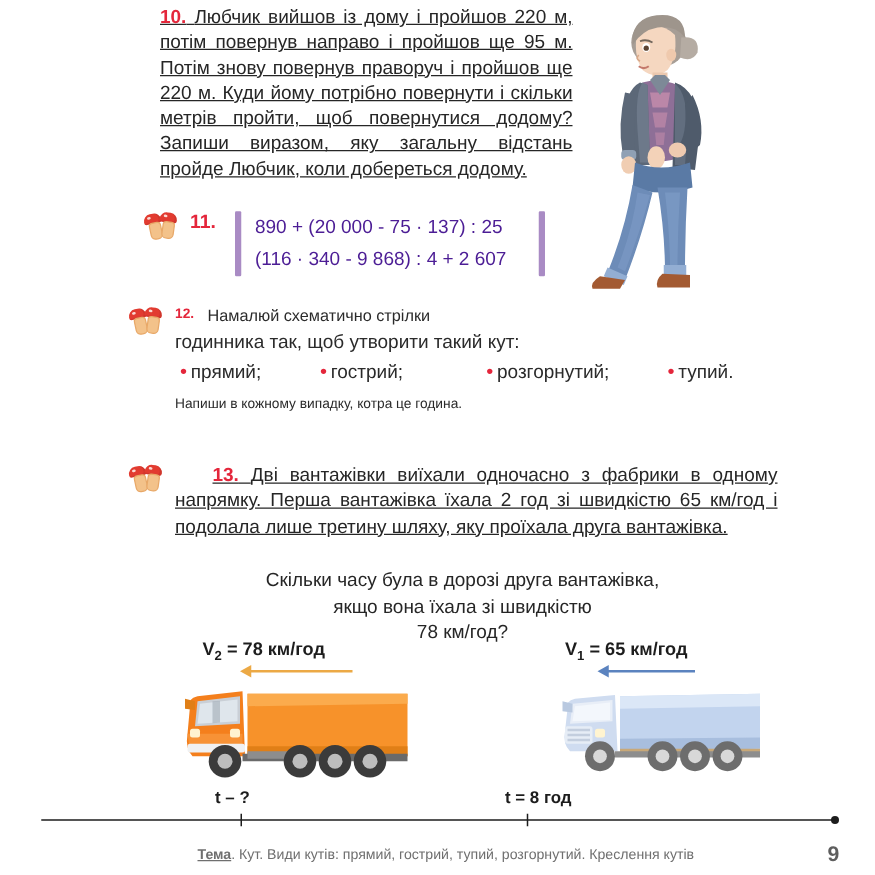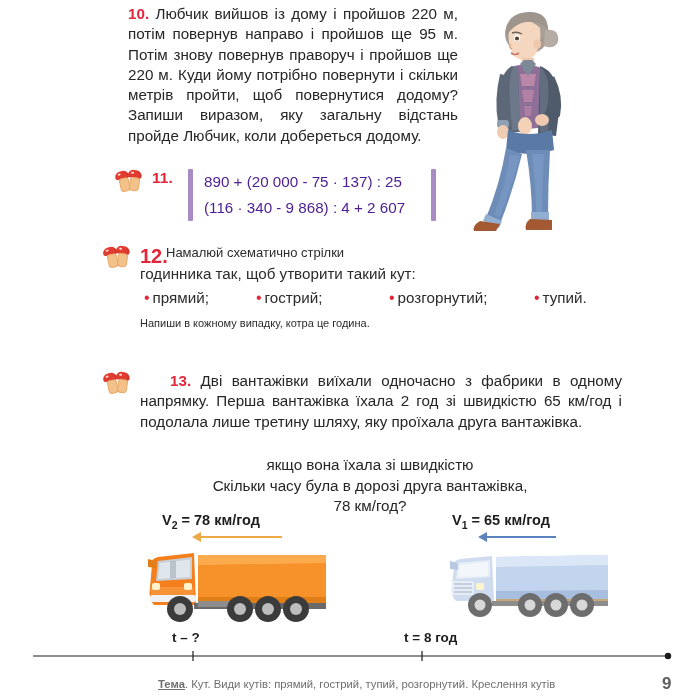--- a/index.html
+++ b/index.html
@@ -25,20 +25,21 @@
   
   .tasknum {
     color: #e4263b;
     font-weight: bold;
   }
   .body-text {
     font-size: 15.2px;
     line-height: 20.3px;
     text-align: justify;
     color: #262626;
+    text-decoration: underline;
   }
 
   
   .mushrooms {
     position: absolute;
     width: 30px;
     height: 22px;
   }
   .mush {
     position: absolute;
@@ -123,21 +124,21 @@
 
   
   #task12 {
     position: absolute;
     left: 104px; top: 245px;
     width: 470px;
   }
   #task12 .num {
     position: absolute;
     left: 36px; top: 0;
-    font-size: 20px;
+    font-size: 11px;
   }
   #task12 .l1 {
     position: absolute;
     left: 62px; top: 0;
     font-size: 13px;
   }
   #task12 .l2 {
     position: absolute;
     left: 36px; top: 20px;
     font-size: 15.2px;
@@ -407,22 +408,22 @@
       <span class="mush m2">
           <span class="cap"></span>
           <span class="stem"></span>
         </span>
     </span>
     <p class="para body-text" style="margin:0;">
       <span class="tasknum">13.</span>
       <span>Дві вантажівки виїхали одночасно з фабрики в одному напрямку. Перша вантажівка їхала 2 год зі швидкістю 65 км/год і подолала лише третину шляху, яку проїхала друга вантажівка.</span>
     </p>
     <div class="question">
+      <div>Скільки часу була в дорозі друга вантажівка,</div>
       <div>якщо вона їхала зі швидкістю</div>
-      <div>Скільки часу була в дорозі друга вантажівка,</div>
       <div>78 км/год?</div>
     </div>
   </div>
 
   <div id="diagram">
 
     <span class="vlabel" id="v2label"><span>V</span><span class="sub">2</span><span class="rest"> = 78 км/год</span></span>
 
     <span class="vlabel" id="v1label"><span>V</span><span class="sub">1</span><span class="rest"> = 65 км/год</span></span>
 

